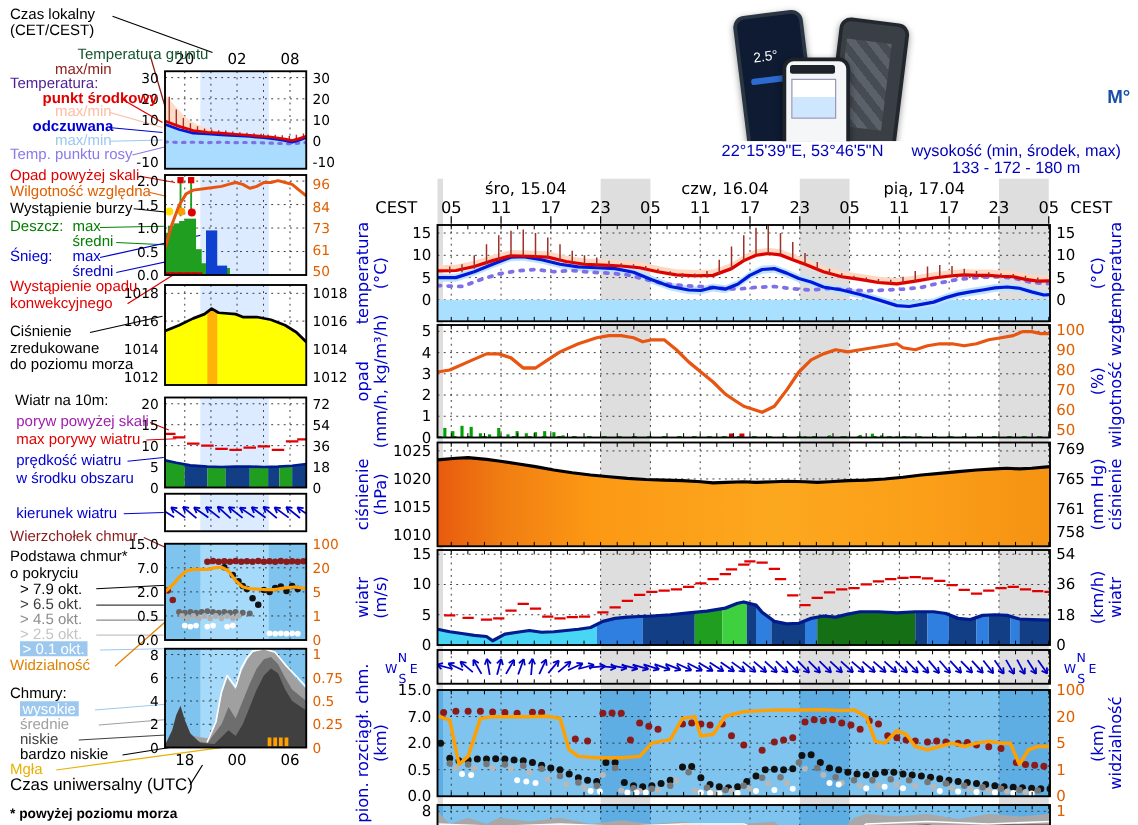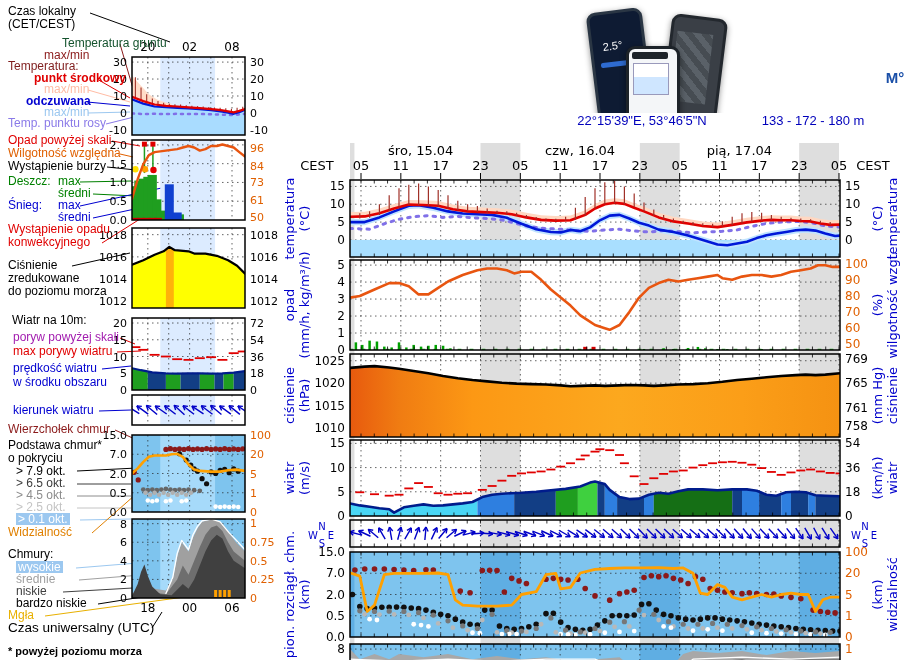--- a/index.html
+++ b/index.html
@@ -472,21 +472,21 @@
         <text x="250" y="602" text-anchor="start" fill="#E06000" font-size="11">0</text>
         <text x="147.82" y="612" text-anchor="middle" fill="#000" font-size="12">18</text>
         <text x="189.63" y="612" text-anchor="middle" fill="#000" font-size="12">00</text>
         <text x="232.005" y="612" text-anchor="middle" fill="#000" font-size="12">06</text>
       </svg>
     <div id="sidebar-labels">
         <span style="left: 8px; top: 5px; color: rgb(0, 0, 0);">Czas lokalny</span>
         <span style="left: 8px; top: 18px; color: rgb(0, 0, 0);">(CET/CEST)</span>
         <span style="left: 14px; top: 37px; color: #14532d; margin-left: 48px;">Temperatura gruntu</span>
         <span style="left: 44px; top: 49px; color: rgb(139, 26, 26);">max/min</span>
-        <span style="left: 8px; top: 60px; color: #7f1d1d;">Temperatura:</span>
+        <span style="left: 8px; top: 60px; color: #4c1d95;">Temperatura:</span>
         <span style="left: 18px; top: 72px; color: rgb(224, 0, 0); font-weight: bold; margin-left: 16px;">punkt środkowy</span>
         <span style="left: 44px; top: 83px; color: rgb(255, 188, 164);">max/min</span>
         <span style="left: 26px; top: 95px; color: rgb(0, 0, 208); font-weight: bold;">odczuwana</span>
         <span style="left: 44px; top: 106px; color: rgb(156, 200, 240);">max/min</span>
         <span style="left: 8px; top: 117px; color: rgb(138, 122, 232);">Temp. punktu rosy</span>
         <span style="left: 8px; top: 134px; color: rgb(224, 0, 0);">Opad powyżej skali</span>
         <span style="left: 8px; top: 147px; color: rgb(224, 96, 0);">Wilgotność względna</span>
         <span style="left: 8px; top: 160px; color: rgb(0, 0, 0);">Wystąpienie burzy</span>
         <span style="left: 8px; top: 175px; color: rgb(0, 128, 0);">Deszcz:</span>
         <span style="left: 58px; top: 175px; color: rgb(0, 128, 0);">max</span>
@@ -549,20 +549,21 @@
       <span class="word">icmmeteo</span>
       <span class="badge">M°</span>
     </div>
   </div>
 
   <div class="inforow">
     <div class="c2">
       <div>22°15'39"E, 53°46'5"N</div>
     </div>
     <div class="c3">
+      <div>wysokość (min, środek, max)</div>
       <div>133 - 172 - 180 m</div>
     </div>
   </div>
 
   <svg id="main-svg" width="630" height="520">
       <defs>
         <linearGradient id="pgrad" x1="0" y1="0" x2="1" y2="0">
           <stop offset="0%" stop-color="#E85A0E"></stop>
           <stop offset="10%" stop-color="#F07C12"></stop>
           <stop offset="25%" stop-color="#FC9814"></stop>

